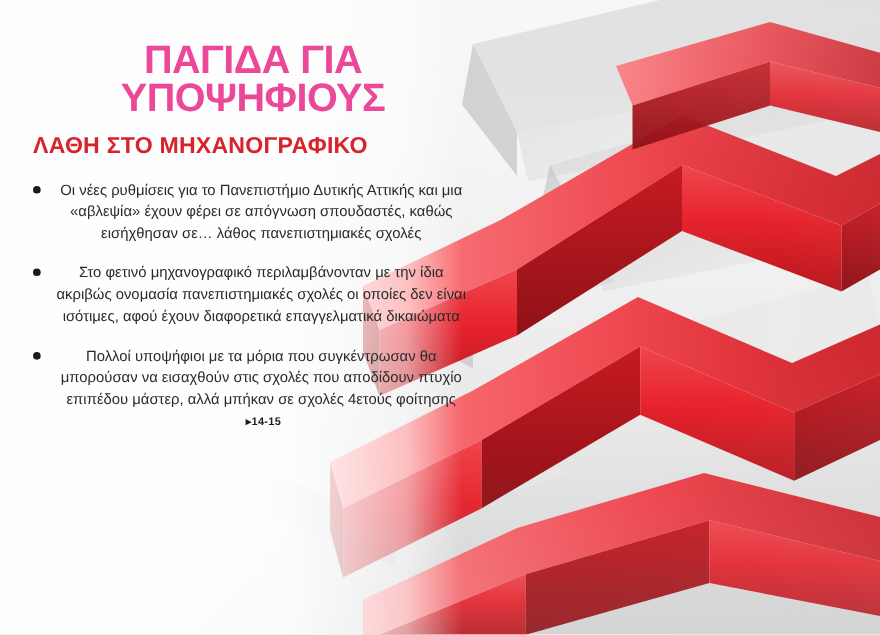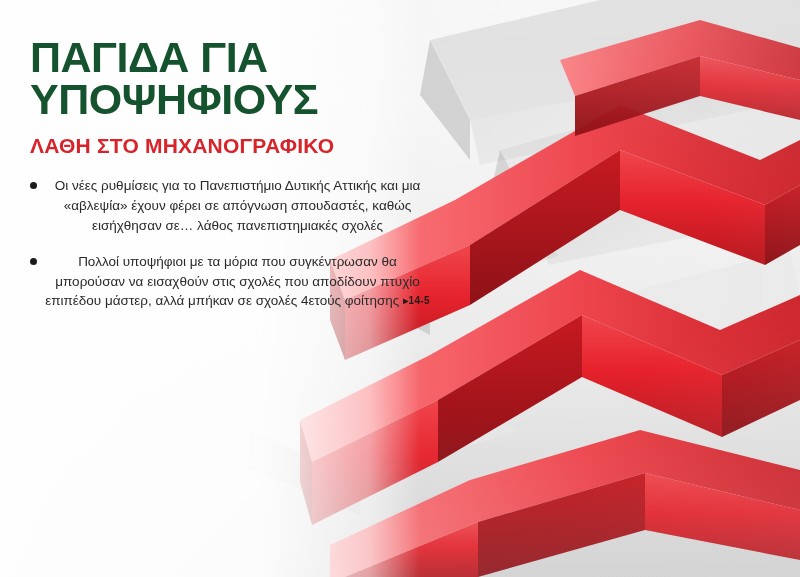--- a/index.html
+++ b/index.html
@@ -54,26 +54,27 @@
 
   
   .content {
     position: absolute;
     left: 30px;
     top: 36px;
     width: 400px;
   }
   .headline {
     margin: 0;
-    color: #14532d;
+    color: #ec4899;
     font-weight: bold;
-    font-size: 43px;
+    font-size: 36px;
     line-height: 0.98;
     letter-spacing: -0.5px;
     text-transform: uppercase;
+    text-align: center;
   }
   .headline .hl-line {
     display: block;
     white-space: nowrap;
   }
   .kicker {
     margin: 14px 0 12px 0;
     color: #d8232a;
     font-weight: bold;
     font-size: 21px;
@@ -208,18 +209,21 @@
       <span class="hl-line">ΥΠΟΨΗΦΙΟΥΣ</span>
     </h1>
 
     <div class="kicker">ΛΑΘΗ ΣΤΟ ΜΗΧΑΝΟΓΡΑΦΙΚΟ</div>
 
     <ul class="bullets">
       <li class="bullet">
         <span>Οι νέες ρυθμίσεις για το Πανεπιστήμιο Δυτικής Αττικής και μια «αβλεψία» έχουν φέρει σε απόγνωση σπουδαστές, καθώς εισήχθησαν σε… λάθος πανεπιστημιακές σχολές</span>
       </li>
       <li class="bullet">
-        <span>Πολλοί υποψήφιοι με τα μόρια που συγκέντρωσαν θα μπορούσαν να εισαχθούν στις σχολές που αποδίδουν πτυχίο επιπέδου μάστερ, αλλά μπήκαν σε σχολές 4ετούς φοίτησης</span><span class="pagref">▸14-5</span>
+        <span>Στο φετινό μηχανογραφικό περιλαμβάνονταν με την ίδια ακριβώς ονομασία πανεπιστημιακές σχολές οι οποίες δεν είναι ισότιμες, αφού έχουν διαφορετικά επαγγελματικά δικαιώματα</span>
+      </li>
+      <li class="bullet">
+        <span>Πολλοί υποψήφιοι με τα μόρια που συγκέντρωσαν θα μπορούσαν να εισαχθούν στις σχολές που αποδίδουν πτυχίο επιπέδου μάστερ, αλλά μπήκαν σε σχολές 4ετούς φοίτησης</span><span class="pagref">▸14-15</span>
       </li>
     </ul>
 
   </div>
 </div>
 
 </body></html>

